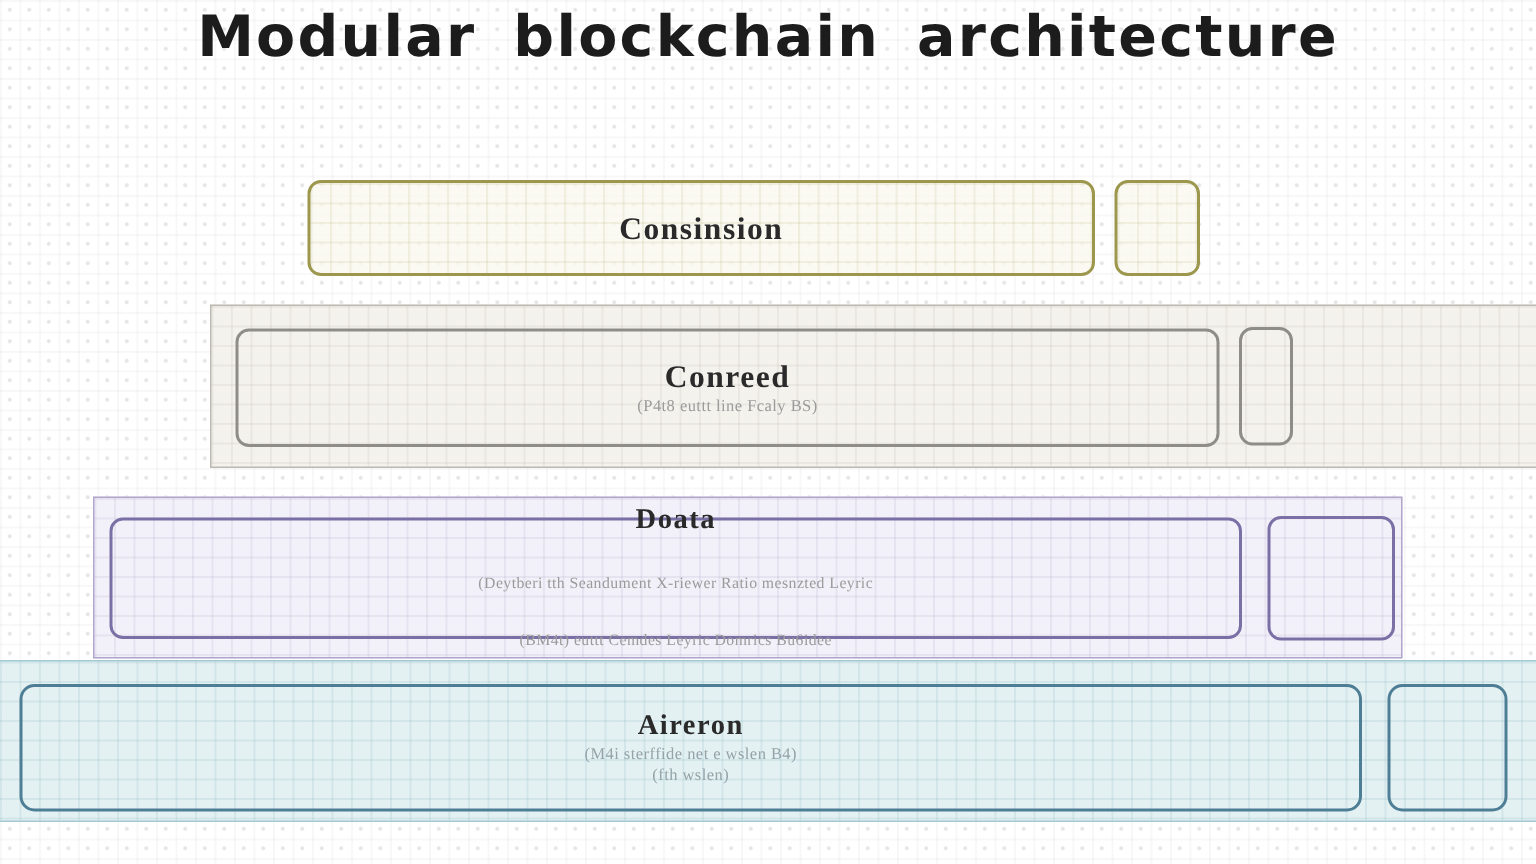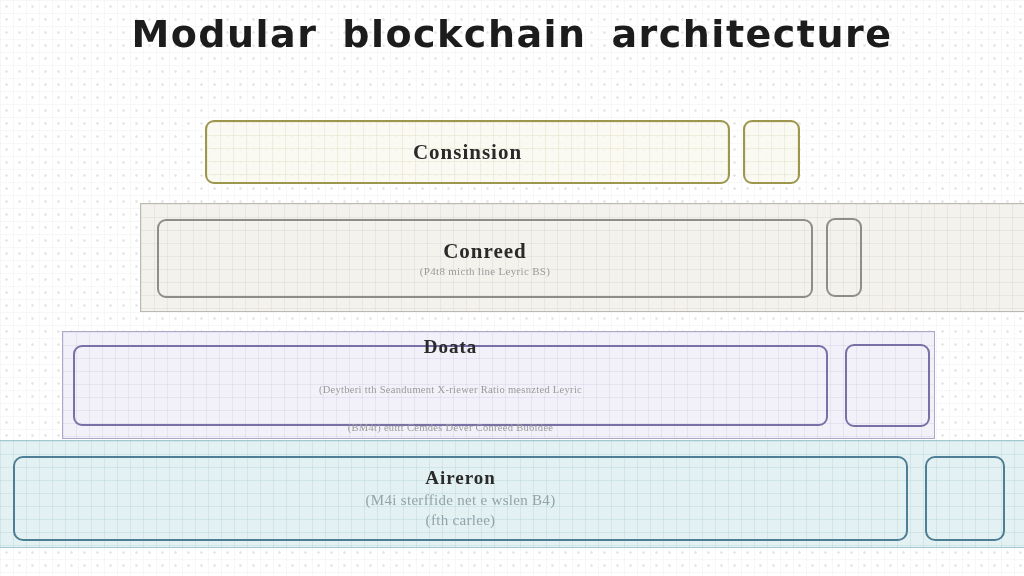--- a/index.html
+++ b/index.html
@@ -11,21 +11,21 @@
   .canvas{
     position:relative;width:1024px;height:576px;
     background-color:#ffffff;
     background-image:
       radial-gradient(circle, rgba(130,130,145,0.20) 1.1px, transparent 1.5px),
       linear-gradient(to right, rgba(150,150,165,0.07) 1px, transparent 1px),
       linear-gradient(to bottom, rgba(150,150,165,0.07) 1px, transparent 1px);
     background-size:13px 13px,13px 13px,13px 13px;
   }
   .title{
-    position:absolute;left:0;top:12px;width:1024px;margin:0;
+    position:absolute;left:0;top:2px;width:1024px;margin:0;
     text-align:center;font-size:38px;font-weight:bold;color:#1c1c1c;
     letter-spacing:1.5px;word-spacing:10px;
   }
   .box{
     position:absolute;box-sizing:border-box;border-radius:9px;
     display:flex;flex-direction:column;align-items:center;justify-content:center;font-family:Liberation Serif, serif;
   }
   .container{
     position:absolute;box-sizing:border-box;
     background-size:13px 13px,13px 13px;
@@ -80,53 +80,53 @@
     border:1px solid #a2c8d2;border-left:none;border-right:none;
     background-color:#e4f1f2;
     background-image:
       linear-gradient(to right, rgba(90,155,170,0.13) 1px, transparent 1px),
       linear-gradient(to bottom, rgba(90,155,170,0.13) 1px, transparent 1px);
   }
   .teal{border:2px solid #4e7e95;background:transparent;border-radius:10px;}
   .l4-main{left:13px;top:15px;width:895px;height:85px;}
   .l4-side{left:925px;top:15px;width:80px;height:85px;}
   .l4-main .box-title{font-size:19px;}
-  .l4-main .box-sub{font-size:15px;color:#93a3a8;}
+  .l4-main .box-sub{font-size:11px;color:#93a3a8;}
 </style>
 </head>
 <body>
 
 <div class="canvas">
 
   <h1 class="title">Modular blockchain architecture</h1>
 
   <div class="box olive l1-main">
     <div class="box-title">Consinsion</div>
   </div>
   <div class="box olive l1-side"></div>
 
   <div class="container c-gray">
     <div class="box gray l2-main">
       <div class="box-title">Conreed</div>
-      <div class="box-sub">(P4t8 micth line Leyric BS)</div>
+      <div class="box-sub">(P4t8 euttt line Fcaly BS)</div>
     </div>
     <div class="box gray l2-side"></div>
   </div>
 
   <div class="container c-purple">
     <div class="box purple l3-main">
       <div class="box-title">Doata</div>
       <div class="box-sub">(Deytberi tth Seandument X-riewer Ratio mesnzted Leyric</div>
-      <div class="box-sub">(BM4t) euttt Cemdes Dever Conreed Bu6idee</div>
+      <div class="box-sub">(BM4t) euttt Cemdes Leyric Domrics Bu6idee</div>
     </div>
     <div class="box purple l3-side"></div>
   </div>
 
   <div class="container c-teal">
     <div class="box teal l4-main">
       <div class="box-title">Aireron</div>
       <div class="box-sub">(M4i sterffide net e wslen B4)</div>
-      <div class="box-sub">(fth carlee)</div>
+      <div class="box-sub">(fth wslen)</div>
     </div>
     <div class="box teal l4-side"></div>
   </div>
 
 </div>
 
 </body></html>

